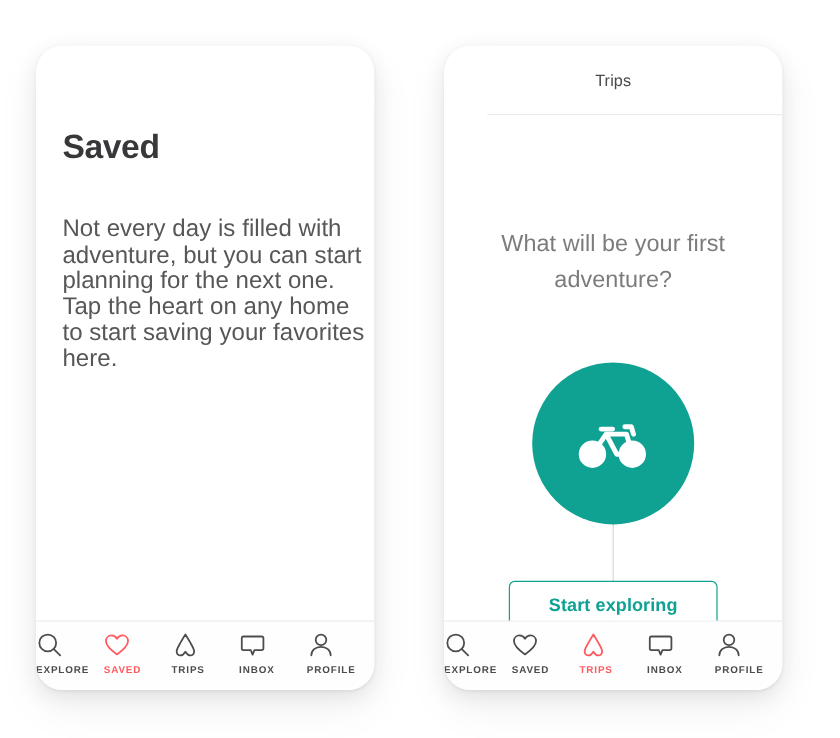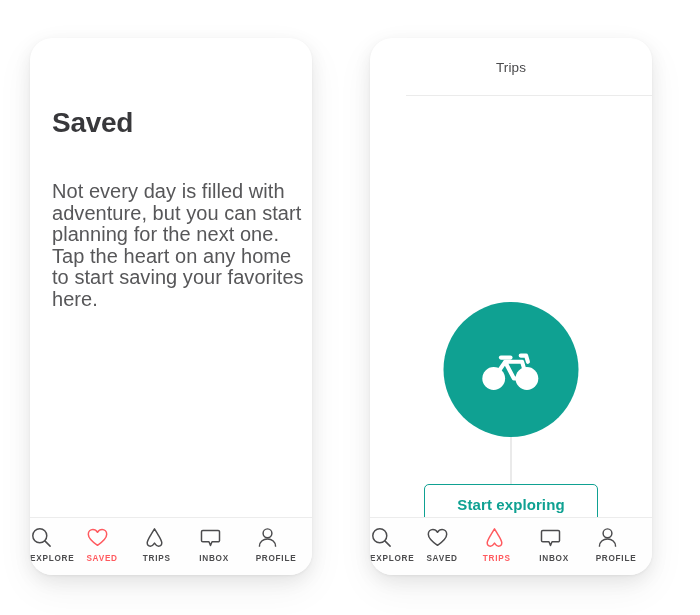--- a/index.html
+++ b/index.html
@@ -251,20 +251,21 @@
 
   <div class="phone phone-right">
 
     <header class="trips-header">
       <span class="trips-header-title">Trips</span>
       <span class="trips-header-rule"></span>
     </header>
 
     <div class="phone-body">
 
+      <p class="adventure-question">What will be your first adventure?</p>
 
       <span class="connector"></span>
 
       <div class="badge-circle">
         <span>
           <svg width="62" height="44" viewBox="0 0 62 44">
             <circle cx="13.2" cy="30.5" r="11.4" fill="#ffffff"></circle>
             <circle cx="46.4" cy="30.5" r="11.4" fill="#ffffff"></circle>
             <path fill="none" stroke="#ffffff" stroke-width="4.1" stroke-linecap="round" stroke-linejoin="round" d="M13.2 30.5 L24.6 13.8 L41.6 13.8 L46.4 30.5 M24.6 13.8 L33.4 30.5 L46.4 30.5"></path>
             <path fill="none" stroke="#ffffff" stroke-width="4.1" stroke-linecap="round" d="M20.4 9.6 L30.0 9.6"></path>

